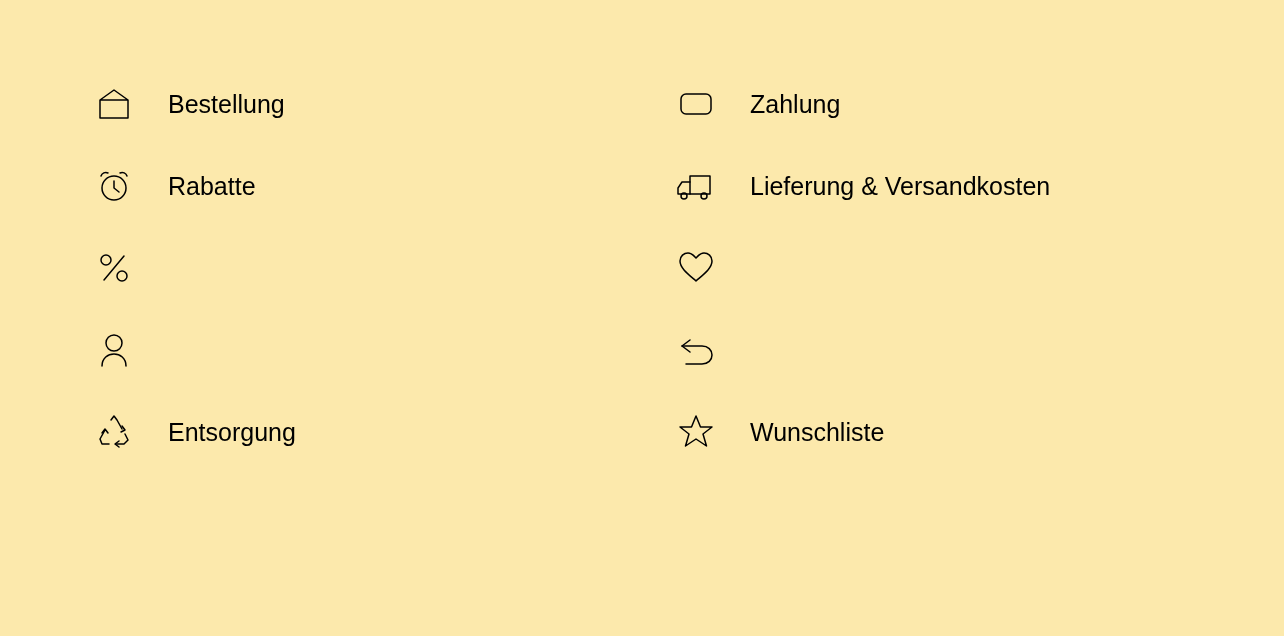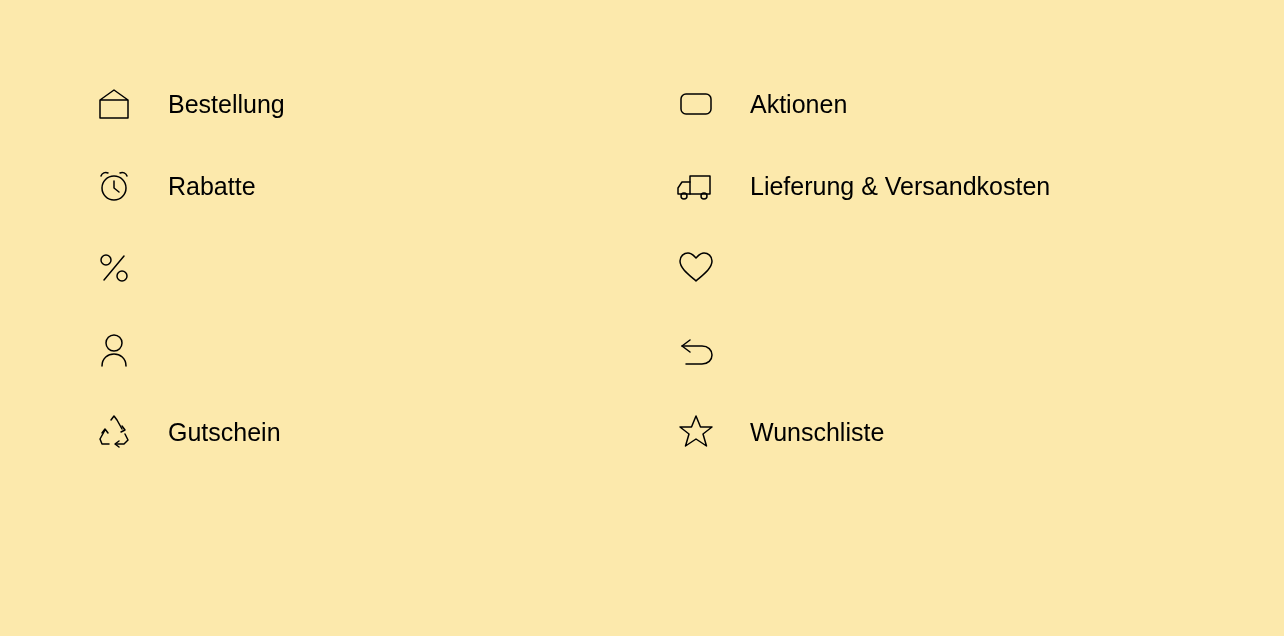--- a/index.html
+++ b/index.html
@@ -55,21 +55,21 @@
     </span>
     <span class="label">Bestellung</span>
   </div>
 
   <div class="item">
     <span class="icon">
       <svg width="40" height="40" viewBox="0 0 40 40">
         <rect x="5" y="10" width="30" height="20" rx="5" ry="5"></rect>
       </svg>
     </span>
-    <span class="label">Aktionen</span>
+    <span class="label">Zahlung</span>
   </div>
 
   <div class="item">
     <span class="icon">
       <svg width="40" height="40" viewBox="0 0 40 40">
         <circle cx="20" cy="22" r="12"></circle>
         <path d="M20 15 L20 22 L25 26"></path>
         <path d="M7 10 A5 5 0 0 1 14 7"></path>
         <path d="M33 10 A5 5 0 0 0 26 7"></path>
       </svg>
@@ -130,21 +130,21 @@
     <span class="icon">
       <svg width="40" height="40" viewBox="0 0 40 40">
         <path d="M17 8 L20 4 L23 8 L28 17"></path>
         <path d="M28 14 L31 18 L27 20"></path>
         <path d="M31 22 L34 28 L30 32 L22 32"></path>
         <path d="M25 29 L21 32 L25 35"></path>
         <path d="M15 32 L8 32 L6 27 L11 18"></path>
         <path d="M8 21 L11 17 L14 21"></path>
       </svg>
     </span>
-    <span class="label">Gutschein</span>
+    <span class="label">Entsorgung</span>
   </div>
 
   <div class="item">
     <span class="icon">
       <svg width="40" height="40" viewBox="0 0 40 40">
         <path d="M20 4 L24.5 15 L36 15 L27 22 L30.5 34 L20 27 L9.5 34 L13 22 L4 15 L15.5 15 Z"></path>
       </svg>
     </span>
     <span class="label">Wunschliste</span>
   </div>

